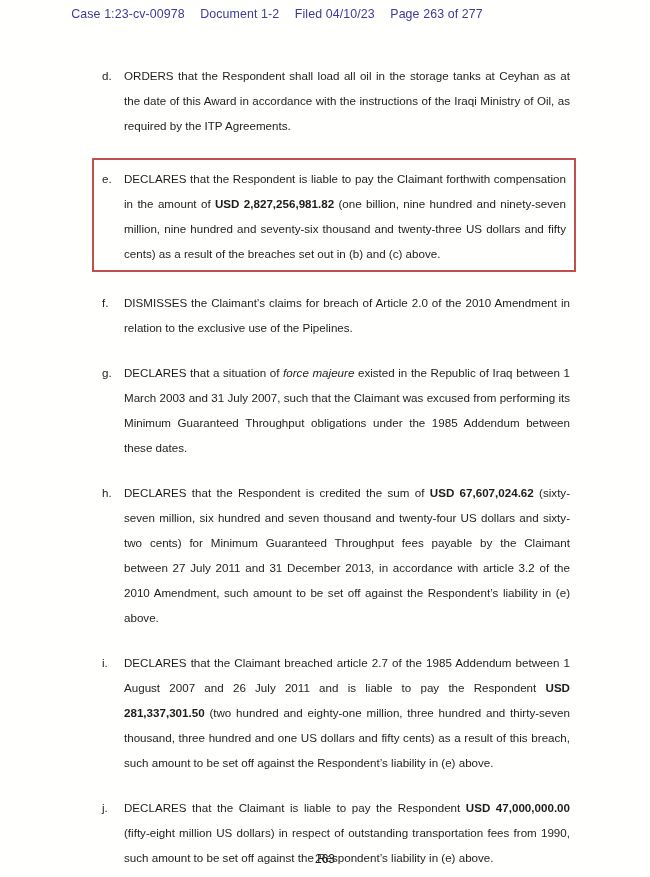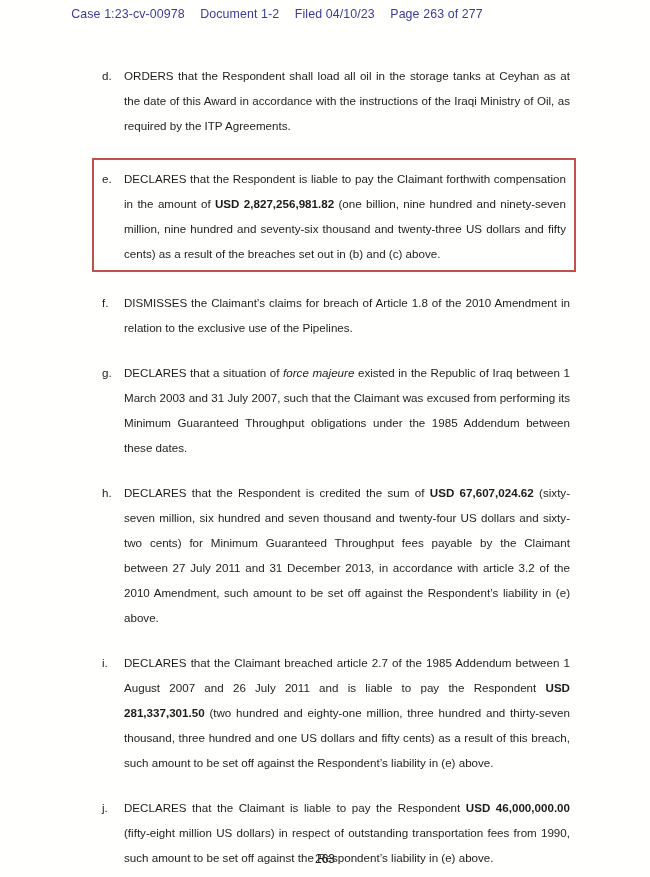--- a/index.html
+++ b/index.html
@@ -103,35 +103,35 @@
         <span class="txt">ORDERS that the Respondent shall load all oil in the storage tanks at Ceyhan as at the date of this Award in accordance with the instructions of the Iraqi Ministry of Oil, as required by the ITP Agreements.</span>
       </div>
       <div class="highlight-box" style="border-color: rgb(192, 80, 77);">
         <div class="para">
           <span class="marker">e.</span>
           <span class="txt">DECLARES that the Respondent is liable to pay the Claimant forthwith compensation in the amount of <b>USD 2,827,256,981.82</b> (one billion, nine hundred and ninety-seven million, nine hundred and seventy-six thousand and twenty-three US dollars and fifty cents) as a result of the breaches set out in (b) and (c) above.</span>
         </div>
       </div>
       <div class="para">
         <span class="marker">f.</span>
-        <span class="txt">DISMISSES the Claimant’s claims for breach of Article 1.8 of the 2010 Amendment in relation to the exclusive use of the Pipelines.</span>
+        <span class="txt">DISMISSES the Claimant’s claims for breach of Article 2.0 of the 2010 Amendment in relation to the exclusive use of the Pipelines.</span>
       </div>
       <div class="para">
         <span class="marker">g.</span>
         <span class="txt">DECLARES that a situation of <i>force majeure</i> existed in the Republic of Iraq between 1 March 2003 and 31 July 2007, such that the Claimant was excused from performing its Minimum Guaranteed Throughput obligations under the 1985 Addendum between these dates.</span>
       </div>
       <div class="para">
         <span class="marker">h.</span>
         <span class="txt">DECLARES that the Respondent is credited the sum of <b>USD 67,607,024.62</b> (sixty-seven million, six hundred and seven thousand and twenty-four US dollars and sixty-two cents) for Minimum Guaranteed Throughput fees payable by the Claimant between 27 July 2011 and 31 December 2013, in accordance with article 3.2 of the 2010 Amendment, such amount to be set off against the Respondent’s liability in (e) above.</span>
       </div>
       <div class="para">
         <span class="marker">i.</span>
         <span class="txt">DECLARES that the Claimant breached article 2.7 of the 1985 Addendum between 1 August 2007 and 26 July 2011 and is liable to pay the Respondent <b>USD 281,337,301.50</b> (two hundred and eighty-one million, three hundred and thirty-seven thousand, three hundred and one US dollars and fifty cents) as a result of this breach, such amount to be set off against the Respondent’s liability in (e) above.</span>
       </div>
       <div class="para">
         <span class="marker">j.</span>
-        <span class="txt">DECLARES that the Claimant is liable to pay the Respondent <b>USD 46,000,000.00</b> (fifty-eight million US dollars) in respect of outstanding transportation fees from 1990, such amount to be set off against the Respondent’s liability in (e) above.</span>
+        <span class="txt">DECLARES that the Claimant is liable to pay the Respondent <b>USD 47,000,000.00</b> (fifty-eight million US dollars) in respect of outstanding transportation fees from 1990, such amount to be set off against the Respondent’s liability in (e) above.</span>
       </div>
     </div>
 
   <div class="page-number">263</div>
 
 </div>
 
 </body></html>

